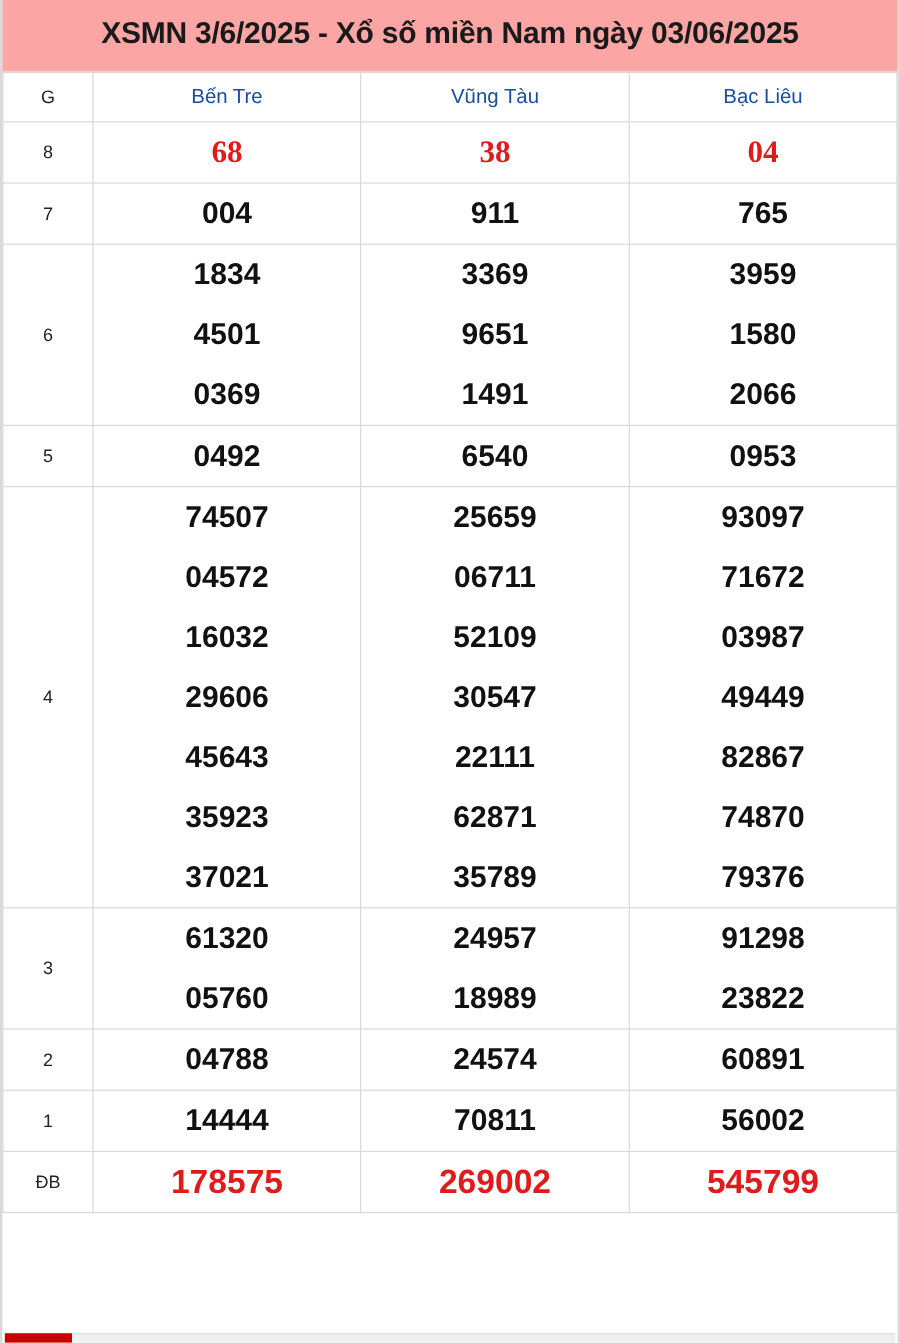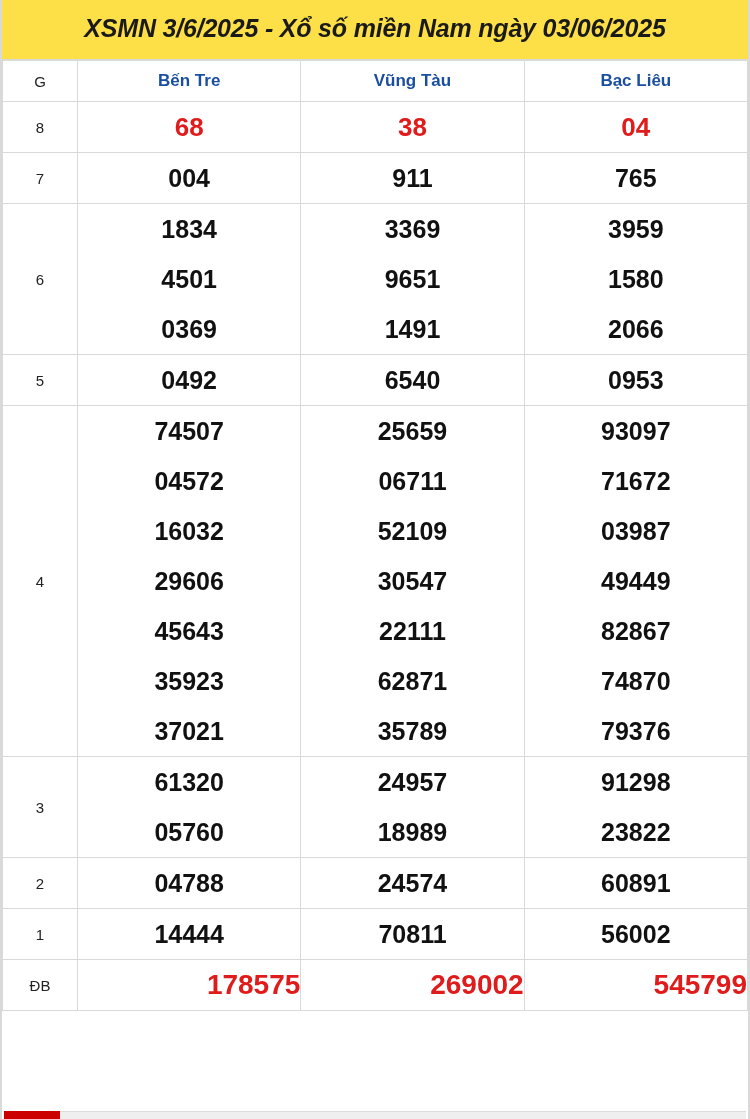--- a/index.html
+++ b/index.html
@@ -16,25 +16,24 @@
   }
   .page {
     width: 750px;
     height: 1119px;
     position: relative;
     box-sizing: border-box;
     border-left: 2px solid #d9d9d9;
     border-right: 2px solid #d9d9d9;
   }
   .header {
-    background: #fde047;
+    background: #fca5a5;
     border-bottom: 1px solid #d9d9d9;
     padding: 14px 8px 10px 8px;
     text-align: center;
-    font-style: italic;
   }
   .header h1 {
     margin: 0 0 6px 0;
     font-size: 25px;
     font-weight: bold;
     color: #1a1a1a;
     letter-spacing: -0.2px;
   }
   .breadcrumb {
     font-size: 14.5px;
@@ -60,39 +59,39 @@
     padding: 0;
   }
   td.gcol {
     width: 74px;
     font-size: 15px;
     color: #222222;
     font-weight: normal;
   }
   td.prov {
     font-size: 17px;
-    font-weight: bold;
+    font-weight: normal;
     color: #1a4fa0;
     height: 40px;
   }
   td.prov a { color: #1a4fa0; text-decoration: none; }
   td.nums {
     font-size: 25px;
     font-weight: bold;
     color: #111111;
   }
   td.nums .n {
     line-height: 50px;
     white-space: nowrap;
   }
   td.red, td.red .n {
     color: #e01b1b;
   }
-  tr.g8 td.nums .n { font-size: 26px; }
-  tr.gdb td.nums .n { font-size: 28px; text-align: right; }
+  tr.g8 td.nums .n { font-size: 26px; font-family: Liberation Serif, serif; }
+  tr.gdb td.nums .n { font-size: 28px; }
   .bottombar {
     position: absolute;
     left: 2px;
     right: 2px;
     bottom: 0;
     height: 8px;
     display: flex;
   }
   .bottombar .seg {
     height: 8px;

